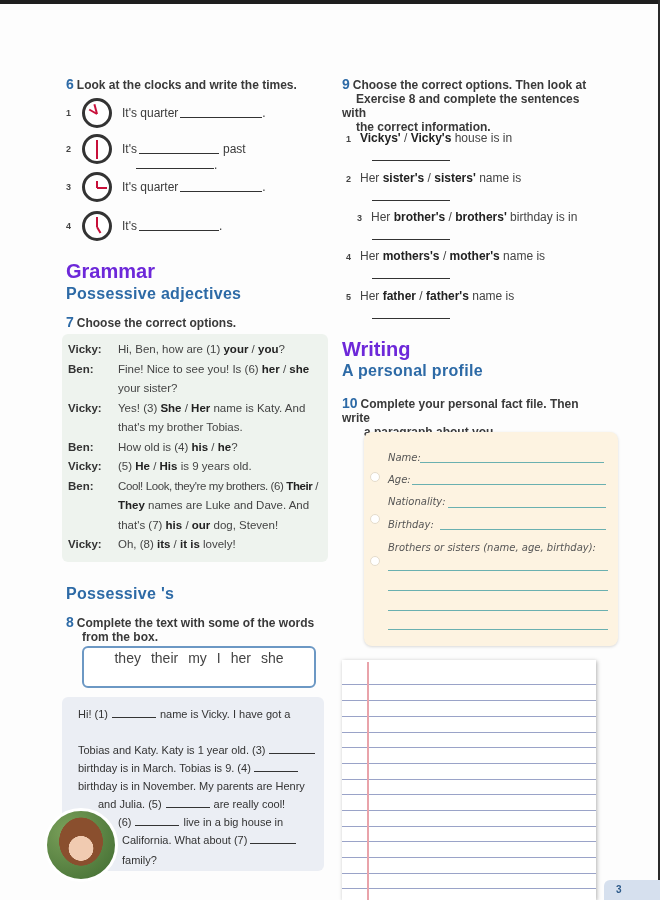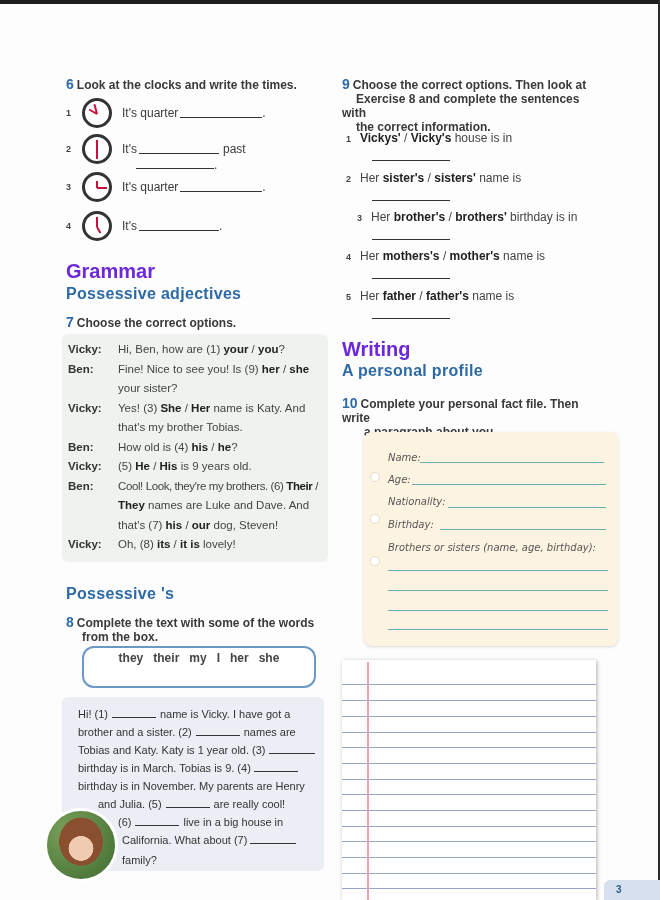--- a/index.html
+++ b/index.html
@@ -24,21 +24,21 @@
 
   .h-red { font-size: 20px; font-weight: bold; color: #6d28d9; line-height: 22px; }
   .h-blue { font-size: 16px; font-weight: bold; color: #2d6aa6; line-height: 20px; letter-spacing: 0.3px; }
 
   .dialog-box { position: absolute; background: #eef3ee; border-radius: 6px; padding: 6px 6px; }
   .dline { display: flex; font-size: 11.5px; line-height: 19.5px; }
   .dline .sp { width: 50px; font-weight: bold; color: #333; flex-shrink: 0; }
   .dline .tx { color: #444; }
   .dline .tx b { color: #222; }
 
-  .wordbox { position: absolute; border: 2px solid #6c98c4; border-radius: 12px; background: #fff; text-align: center; font-size: 12px; line-height: 17px; color: #444; padding: 2px 0; font-weight: bold; }
+  .wordbox { position: absolute; border: 2px solid #6c98c4; border-radius: 6px; background: #fff; text-align: center; font-size: 14px; line-height: 17px; color: #444; padding: 2px 0; }
   .wordbox span { margin: 0 5px; }
 
   .textbox { position: absolute; background: #ebeef4; border-radius: 6px; font-size: 11px; line-height: 18.3px; color: #333; }
   .textbox .ln { position: absolute; white-space: nowrap; }
   .photo { position: absolute; width: 74px; height: 74px; border-radius: 50%; border: 3px solid #fff;
     background: radial-gradient(circle at 50% 55%, #f1cbb1 0 24%, transparent 25%),
                 radial-gradient(ellipse at 50% 45%, #8a4f2e 0 45%, transparent 46%),
                 radial-gradient(circle at 30% 30%, #7aa05a, #3f6b30); }
 
   .q9-item { position: absolute; left: 0; font-size: 12px; color: #444; }
@@ -123,21 +123,21 @@
     <span class="ex-num">7</span><span>Choose the correct options.</span>
   </div>
 
   <div class="dialog-box" style="top:334px;left:-4px;width:266px;height:228px;">
     <div class="dline">
         <span class="sp">Vicky:</span>
         <span class="tx"><span>Hi, Ben, how are (1) </span><b>your</b><span> / </span><b>you</b><span>?</span></span>
       </div>
     <div class="dline">
         <span class="sp">Ben:</span>
-        <span class="tx"><span>Fine! Nice to see you! Is (9) </span><b>her</b><span> / </span><b>she</b><span></span></span>
+        <span class="tx"><span>Fine! Nice to see you! Is (6) </span><b>her</b><span> / </span><b>she</b><span></span></span>
       </div>
     <div class="dline">
         <span class="sp"></span>
         <span class="tx"><span>your sister?</span></span>
       </div>
     <div class="dline">
         <span class="sp">Vicky:</span>
         <span class="tx"><span>Yes! (3) </span><b>She</b><span> / </span><b>Her</b><span> name is Katy. And</span></span>
       </div>
     <div class="dline">
@@ -178,21 +178,20 @@
   </div>
 
   <div class="wordbox" style="top:646px;left:16px;width:234px;height:42px;">
     <div>
       <span>they</span><span>their</span><span>my</span><span>I</span><span>her</span><span>she</span>
     </div>
   </div>
 
   <div class="textbox" style="top:697px;left:-4px;width:262px;height:174px;">
     <div class="ln" style="top:8px;left:16px;"><span>Hi! (1)</span><span class="blank" style="width:44px;margin:0 4px;"></span><span>name is Vicky. I have got a</span></div>
-    <div class="ln" style="top:26px;left:16px;"><span>brother and a sister. (2)</span><span class="blank" style="width:44px;margin:0 4px;"></span><span>names are</span></div>
     <div class="ln" style="top:44px;left:16px;"><span>Tobias and Katy. Katy is 1 year old. (3)</span><span class="blank" style="width:46px;margin-left:3px;"></span></div>
     <div class="ln" style="top:62px;left:16px;"><span>birthday is in March. Tobias is 9. (4)</span><span class="blank" style="width:44px;margin-left:3px;"></span></div>
     <div class="ln" style="top:80px;left:16px;"><span>birthday is in November. My parents are Henry</span></div>
     <div class="ln" style="top:98px;left:36px;"><span>and Julia. (5)</span><span class="blank" style="width:44px;margin:0 4px;"></span><span>are really cool!</span></div>
     <div class="ln" style="top:116px;left:56px;"><span>(6)</span><span class="blank" style="width:44px;margin:0 4px;"></span><span>live in a big house in</span></div>
     <div class="ln" style="top:134px;left:60px;"><span>California. What about (7)</span><span class="blank" style="width:46px;margin-left:3px;"></span></div>
     <div class="ln" style="top:154px;left:60px;"><span>family?</span></div>
   </div>
   <div class="photo" style="top:808px;left:-22px;"></div>
 </div>

